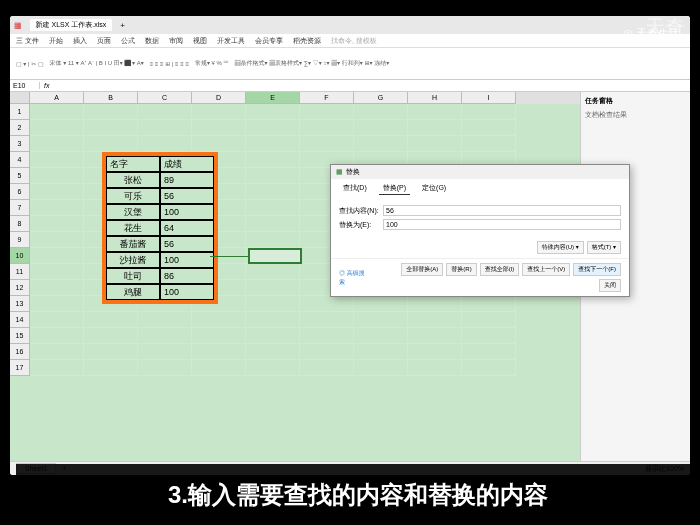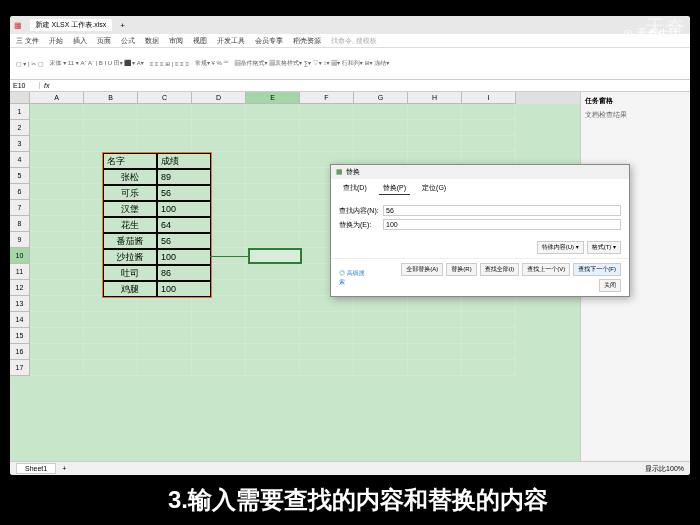--- a/index.html
+++ b/index.html
@@ -21,21 +21,21 @@
 .grid { position: absolute; top: 0; left: 0; right: 0; bottom: 0; }
 .col-headers { display: flex; height: 12px; background: #e0e0e0; font-size: 7px; }
 .col-headers .corner { width: 20px; border-right: 1px solid #bbb; border-bottom: 1px solid #bbb; }
 .col-headers .ch { flex: 0 0 54px; text-align: center; border-right: 1px solid #bbb; border-bottom: 1px solid #bbb; line-height: 12px; background: #eee; }
 .col-headers .ch.sel { background: #a5d6a7; }
 .rows { height: calc(100% - 12px); overflow: hidden; }
 .row { display: flex; height: 16px; }
 .row .rh { width: 20px; background: #eee; border-right: 1px solid #bbb; border-bottom: 1px solid #bbb; text-align: center; font-size: 7px; line-height: 16px; }
 .row .rh.sel { background: #a5d6a7; }
 .row .cell { flex: 0 0 54px; border-right: 1px solid #d4e8d4; border-bottom: 1px solid #d4e8d4; }
-.data-table { position: absolute; top: 60px; left: 92px; border: 1px solid #f97316; background: #c8e6c9; font-size: 9px; }
+.data-table { position: absolute; top: 60px; left: 92px; border: 4px solid #f97316; background: #c8e6c9; font-size: 9px; }
 .data-table .dr { display: flex; height: 16px; }
 .data-table .dc { border: 1px solid #000; padding: 0 3px; line-height: 14px; text-align: center; }
 .data-table .dc.name { width: 54px; }
 .data-table .dc.score { width: 54px; text-align: left; }
 .data-table .dc.header { font-weight: normal; text-align: left; }
 .sel-cell { position: absolute; top: 156px; left: 238px; width: 54px; height: 16px; border: 2px solid #2e7d32; background: rgba(255,255,255,0.3); }
 .sel-line { position: absolute; top: 164px; left: 200px; width: 40px; height: 1px; background: #2e7d32; }
 .dialog { position: absolute; top: 72px; left: 320px; width: 300px; background: #fff; border: 1px solid #888; box-shadow: 2px 2px 8px rgba(0,0,0,0.3); font-size: 7px; }
 .dialog .dlg-title { height: 14px; background: #f0f0f0; display: flex; align-items: center; padding: 0 5px; gap: 3px; }
 .dialog .dlg-tabs { display: flex; gap: 8px; padding: 3px 8px; }
@@ -43,21 +43,21 @@
 .dialog .dlg-tabs .dt.active { border-bottom: 1px solid #333; }
 .dialog .dlg-body { padding: 4px 8px; }
 .dialog .field { display: flex; align-items: center; margin: 3px 0; gap: 4px; }
 .dialog .field label { width: 40px; }
 .dialog .field input { flex: 1; border: 1px solid #ccc; height: 11px; font-size: 7px; padding: 0 2px; }
 .dialog .dlg-btns { display: flex; justify-content: flex-end; gap: 3px; padding: 4px 8px; border-top: 1px solid #eee; flex-wrap: wrap; }
 .dialog .dlg-btns button { font-size: 6px; padding: 1px 4px; background: #f5f5f5; border: 1px solid #ccc; cursor: pointer; }
 .dialog .opt-link { color: #1976d2; padding: 2px 8px; font-size: 6px; }
 .sheet-tabs { height: 14px; background: #f0f0f0; display: flex; align-items: center; font-size: 7px; padding: 0 6px; gap: 6px; border-top: 1px solid #ccc; }
 .sheet-tabs .st { background: #fff; padding: 1px 8px; border: 1px solid #ccc; }
-.caption { position: absolute; bottom: 0; left: 16px; right: 0; height: 50px; background: rgba(0,0,0,0.9); display: flex; align-items: center; justify-content: center; }
+.caption { position: absolute; bottom: 0; left: 16px; right: 0; height: 61px; background: rgba(0,0,0,0.9); display: flex; align-items: center; justify-content: center; }
 .caption-text { color: #fff; font-size: 24px; font-weight: bold; }
 </style>
 </head>
 <body>
 
 <div class="watermark">
   <span class="big">天奇</span>
   <span>◎</span>
   <span>天奇生活</span>
 </div>

